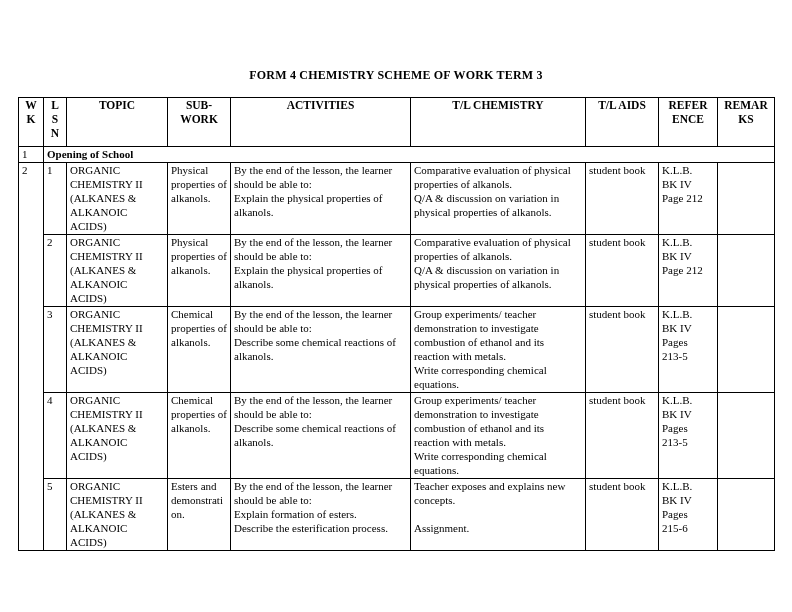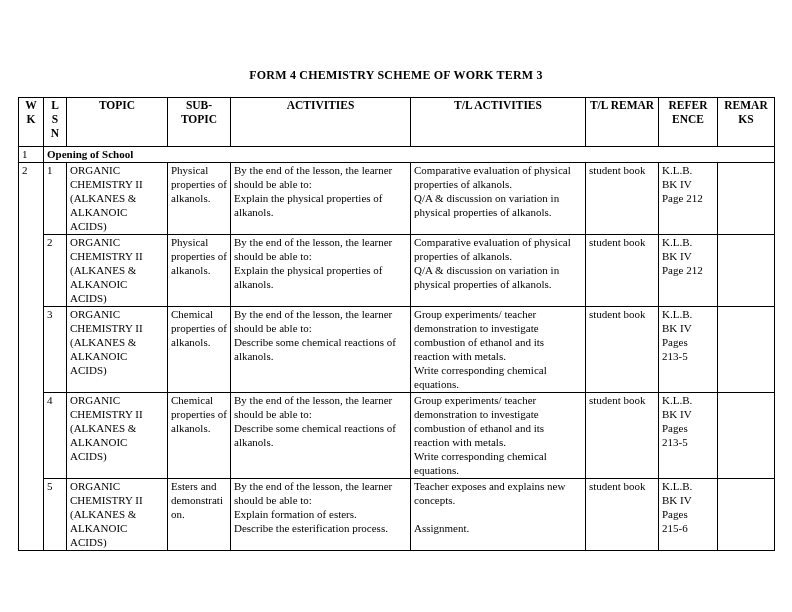--- a/index.html
+++ b/index.html
@@ -76,24 +76,24 @@
 
     <thead>
       <tr class="h-head">
         <th>W
 K</th>
         <th>L
 S
 N</th>
         <th>TOPIC</th>
         <th>SUB-
-TOPIC</th>
+WORK</th>
         <th>ACTIVITIES</th>
-        <th>T/L ACTIVITIES</th>
-        <th>T/L REMAR</th>
+        <th>T/L CHEMISTRY</th>
+        <th>T/L AIDS</th>
         <th>REFER
 ENCE</th>
         <th>REMAR
 KS</th>
       </tr>
     </thead>
 
     <tbody>
       <tr class="h-open">
         <td>1</td>

